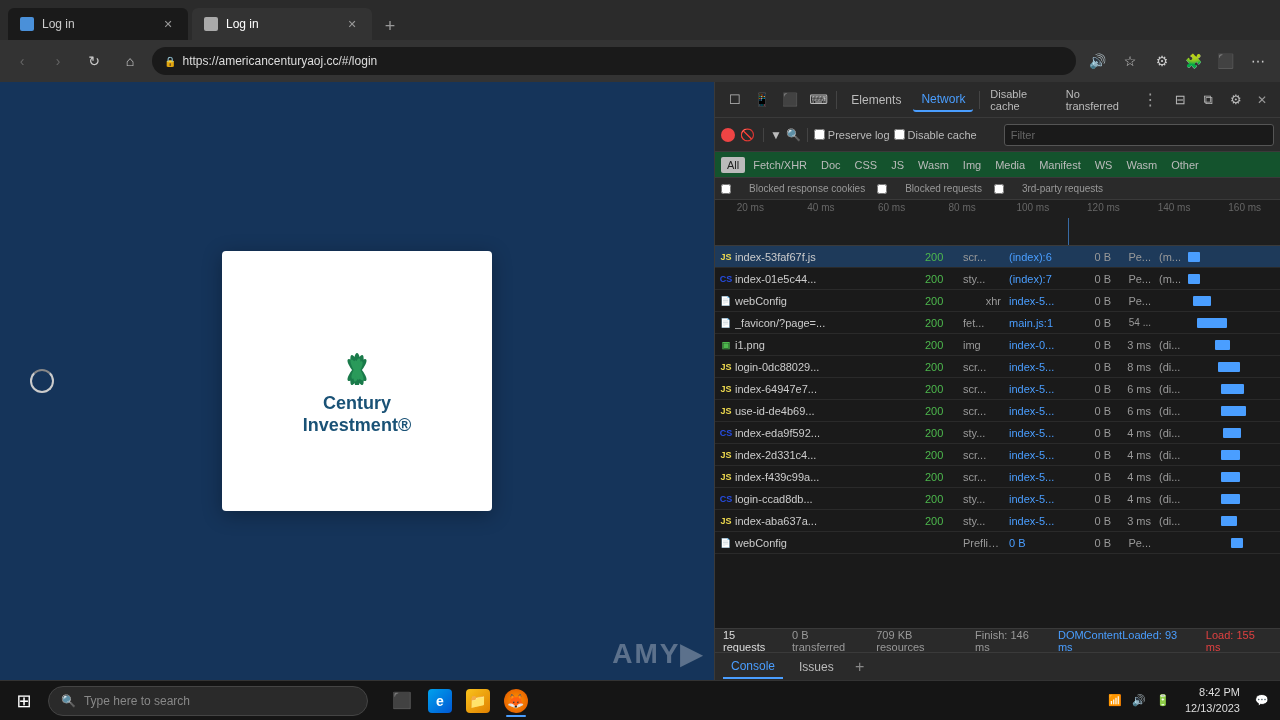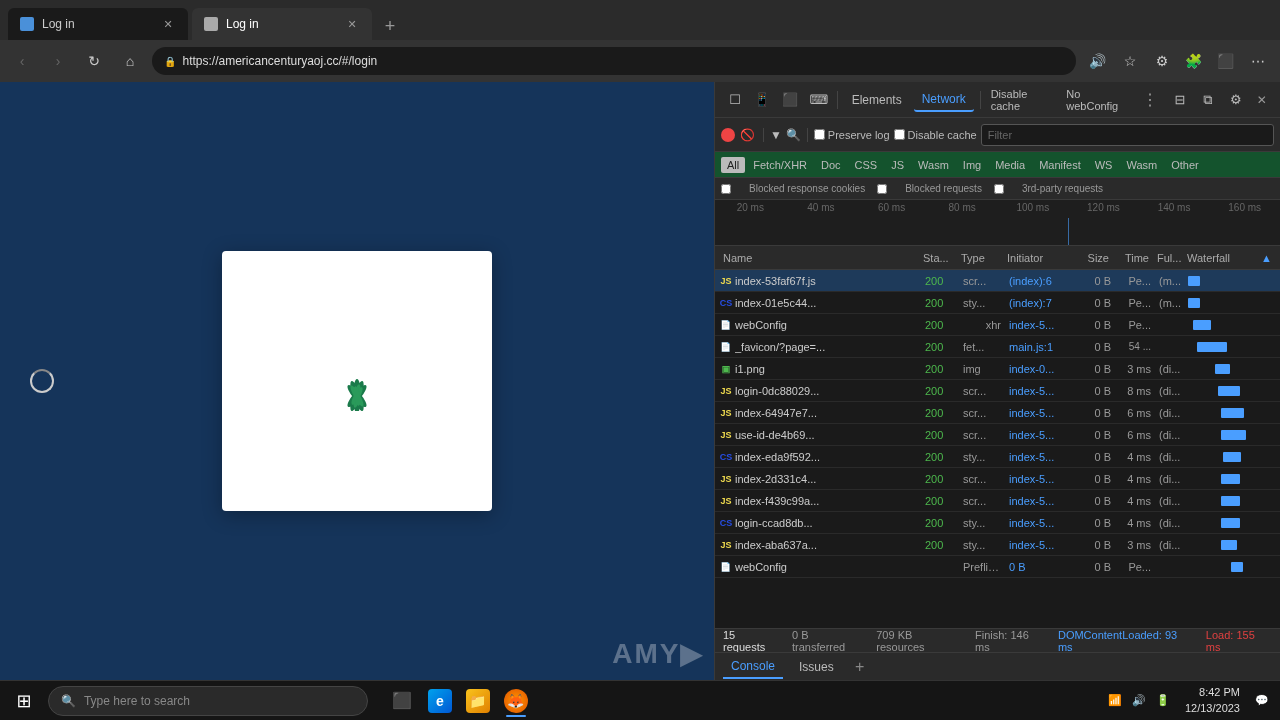--- a/index.html
+++ b/index.html
@@ -45,21 +45,21 @@
     .devtools-close { margin-left: auto; width: 22px; height: 22px; display: flex; align-items: center; justify-content: center; color: #999; cursor: pointer; }
     .devtools-more { color: #999; font-size: 16px; cursor: pointer; padding: 0 4px; }
 
     .network-toolbar { height: 34px; background: #2a2a2a; display: flex; align-items: center; padding: 0 6px; gap: 4px; border-bottom: 1px solid #3a3a3a; }
     .record-btn { width: 14px; height: 14px; background: #e44; border-radius: 50%; flex-shrink: 0; }
     .clear-btn { width: 18px; height: 18px; display: flex; align-items: center; justify-content: center; color: #bbb; font-size: 12px; cursor: pointer; }
     .filter-icon { color: #bbb; font-size: 12px; cursor: pointer; }
     .search-icon { color: #bbb; font-size: 12px; cursor: pointer; }
     .checkbox-label { display: flex; align-items: center; gap: 3px; color: #bbb; font-size: 11px; cursor: pointer; white-space: nowrap; }
     .checkbox-label input { width: 11px; height: 11px; }
-    .filter-input { flex: 1; height: 22px; background: #1a1a1a; border: 1px solid #555; border-radius: 3px; color: #ddd; font-size: 11px; padding: 0 6px; outline: none; }
+    .filter-input { flex: 1; height: 22px; background: #1a1a1a; border: 1px solid #555; border-radius: 3px; color: #ddd; font-size: 11px; padding: 0 6px; outline: none; margin-left: 23px; }
     .filter-input::placeholder { color: #666; }
 
     .network-filter-bar { height: 26px; background: #14532d; display: flex; align-items: center; padding: 0 6px; gap: 2px; border-bottom: 1px solid #3a3a3a; overflow: hidden; }
     .filter-tag { padding: 2px 6px; font-size: 11px; color: #bbb; cursor: pointer; border-radius: 2px; white-space: nowrap; }
     .filter-tag.active { color: #222; background: #bbb; }
 
     .network-filter-row { height: 22px; background: #2a2a2a; display: flex; align-items: center; padding: 0 6px; gap: 12px; border-bottom: 1px solid #3a3a3a; }
     .filter-check { display: flex; align-items: center; gap: 18px; color: #999; font-size: 10px; }
     .filter-check input { width: 10px; height: 10px; }
 
@@ -161,39 +161,43 @@
               <ellipse cx="40" cy="45" rx="4" ry="16" fill="#1a7a4a" transform="rotate(-20 40 45)"></ellipse>
               <ellipse cx="40" cy="45" rx="4" ry="17" fill="#1a7a4a" transform="rotate(0 40 45)"></ellipse>
               <ellipse cx="40" cy="45" rx="4" ry="16" fill="#1a7a4a" transform="rotate(20 40 45)"></ellipse>
               <ellipse cx="40" cy="45" rx="4" ry="14" fill="#1a7a4a" transform="rotate(40 40 45)"></ellipse>
               <ellipse cx="40" cy="45" rx="3" ry="12" fill="#2a9a5a" transform="rotate(-30 40 45)"></ellipse>
               <ellipse cx="40" cy="45" rx="3" ry="12" fill="#2a9a5a" transform="rotate(10 40 45)"></ellipse>
               <ellipse cx="40" cy="45" rx="3" ry="10" fill="#2a9a5a" transform="rotate(30 40 45)"></ellipse>
               <ellipse cx="40" cy="45" rx="3" ry="10" fill="#2a9a5a" transform="rotate(-10 40 45)"></ellipse>
             </g>
           </svg>
+          <div style="font-size:18px; font-weight:700; color:#1a5276; text-align:center; line-height:1.2;">
+            <span>Century</span><br>
+            <span>Investment</span>®
+          </div>
         </div>
       </div>
 
       <div style="position:absolute; bottom:10px; right:10px; opacity:0.3; color:white; font-size:28px; font-weight:900; letter-spacing:2px;">AMY▶</div>
     </div>
 
     <div class="devtools">
 
       <div class="devtools-toolbar">
         <div class="devtools-btn" title="Inspect element">☐</div>
         <div class="devtools-btn" title="Device toolbar">📱</div>
         <div class="devtools-btn">⬛</div>
         <div class="devtools-btn">⌨</div>
         <div class="devtools-separator"></div>
         <div class="devtools-tab-btn">Elements</div>
         <div class="devtools-tab-btn" style="color:#4a9eff; border-bottom:2px solid #4a9eff;">Network</div>
         <div class="devtools-separator"></div>
         <div class="devtools-btn" style="width:auto; padding:0 4px; font-size:11px; color:#bbb;">Disable cache</div>
-        <div class="devtools-btn" style="width:auto; padding:0 4px; font-size:11px; color:#bbb;">No webConfig</div>
+        <div class="devtools-btn" style="width:auto; padding:0 4px; font-size:11px; color:#bbb;">No transferred</div>
         <div class="devtools-more">⋮</div>
         <div class="devtools-btn" style="margin-left:2px;">⊟</div>
         <div class="devtools-btn">⧉</div>
         <div class="devtools-btn">⚙</div>
         <div class="devtools-close" style="margin-left:0;">✕</div>
       </div>
 
       <div class="network-toolbar">
         <div class="record-btn" title="Record"></div>
         <div class="clear-btn">🚫</div>
@@ -252,35 +256,20 @@
           <div class="timeline-label">120 ms</div>
           <div class="timeline-label">140 ms</div>
           <div class="timeline-label">160 ms</div>
         </div>
         <div class="timeline-chart">
 
           <div style="position:absolute; left:62.5%; top:0; bottom:0; width:1px; background:#4a9eff; opacity:0.6;"></div>
         </div>
       </div>
 
-      <div class="table-header">
-        <div class="col-name" style="display:flex; align-items:center; gap:3px;">
-          <span>Name</span>
-        </div>
-        <div class="col-status">Sta...</div>
-        <div class="col-type">Type</div>
-        <div class="col-initiator">Initiator</div>
-        <div class="col-size">Size</div>
-        <div class="col-time">Time</div>
-        <div class="col-full">Ful...</div>
-        <div class="col-waterfall">
-          <span>Waterfall</span>
-          <span class="sort-asc">▲</span>
-        </div>
-      </div>
 
       <div class="network-rows" id="network-rows-container">
 
       <div class="network-row selected">
     <div class="row-icon" style="color:#f0db4f; font-size:9px; font-weight:bold;">JS</div>
     <div class="row-name">index-53faf67f.js</div>
     <div class="col-status" style="color:#4db84d; font-size:11px;">200</div>
     <div class="col-type" style="font-size:11px; color:#999; overflow:hidden; text-overflow:ellipsis; white-space:nowrap;">scr...</div>
     <div class="col-initiator" style="font-size:11px; color:#4a9eff; overflow:hidden; text-overflow:ellipsis; white-space:nowrap;">(index):6</div>
     <div class="col-size" style="font-size:11px; color:#999; text-align:right;">0 B</div>

